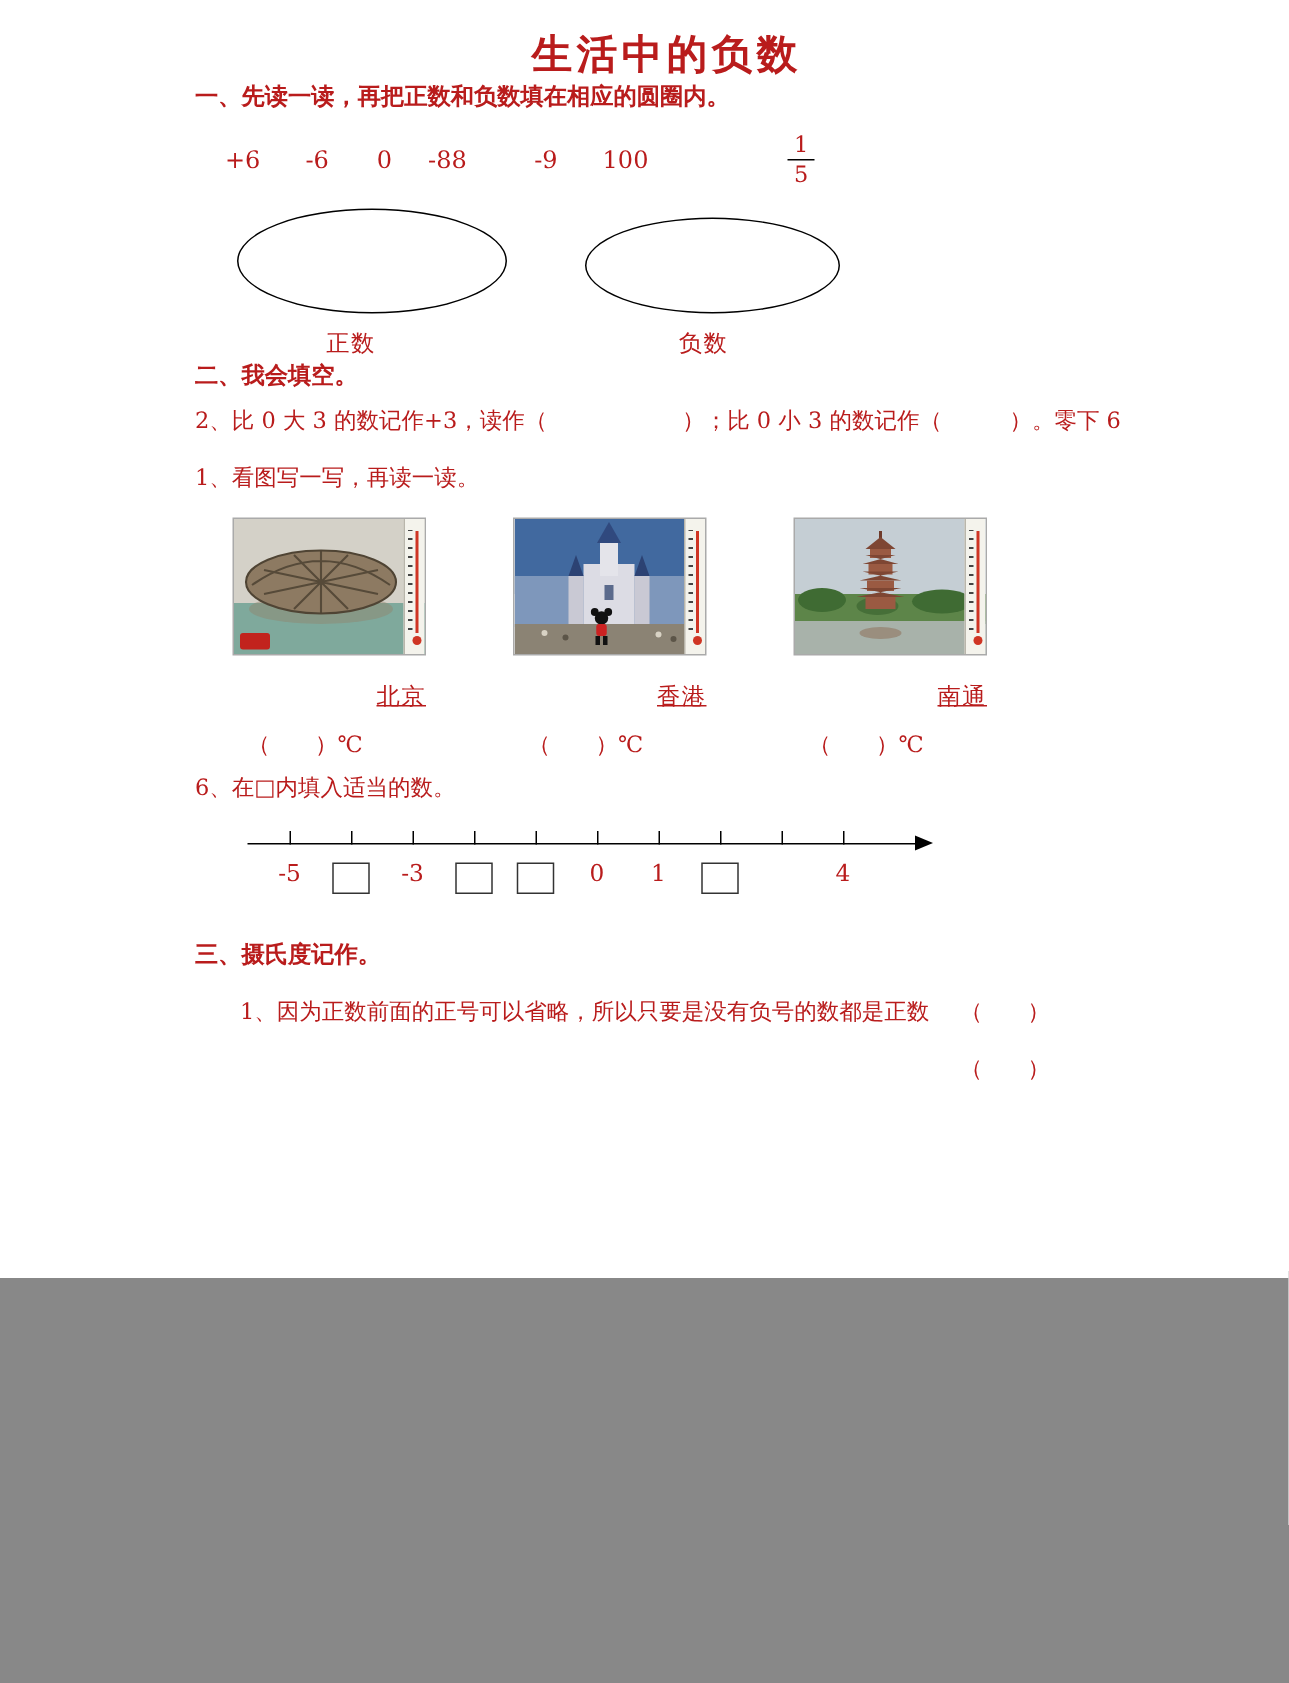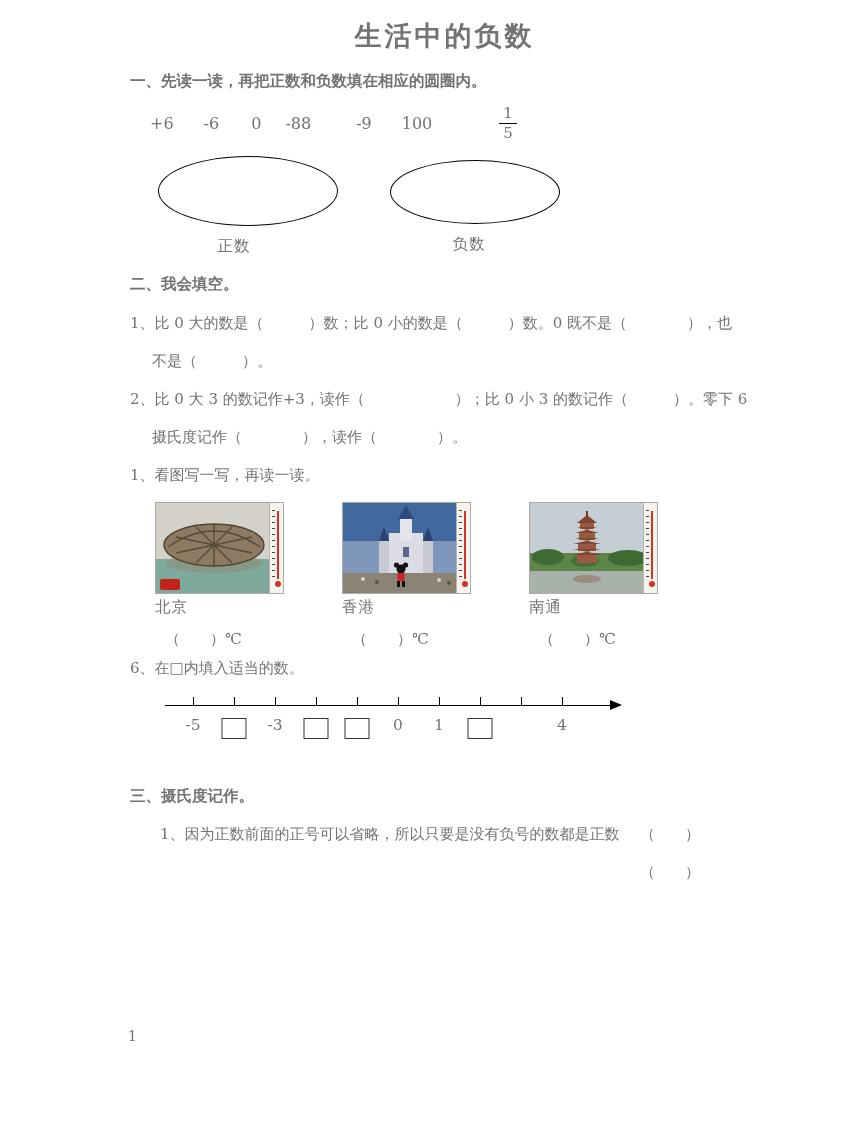--- a/index.html
+++ b/index.html
@@ -1,36 +1,36 @@
 <!DOCTYPE html>
 <html><head>
 <meta charset="utf-8">
 <style>
   * { margin:0; padding:0; box-sizing:border-box; }
   body { background:#888; }
   .page {
-    position:relative; width:859px; height:1122px; margin:0 auto;
-    background:#ffffff; color:#737373;
+    position:relative; width:859px; height:852px; margin:0 auto;
+    background:#ffffff; color:#b91c1c;
     font-family:"DejaVu Serif","Liberation Serif",serif;
     font-size:15px; overflow:hidden;
   }
   .content { padding:14px 100px 0 130px; }
   h1.title { text-align:center; font-size:27px; font-weight:bold; letter-spacing:3px; margin-top:4px; }
-  .s-heading { font-weight:bold; font-size:15.5px; margin-top:17px; white-space:nowrap; }
+  .s-heading { font-weight:bold; font-size:15.5px; white-space:nowrap; }
 
   
   .numbers-row { margin-top:12px; padding-left:20px; display:flex; align-items:center; height:38px; }
   .numbers-row .num { display:inline-block; font-size:16px; }
-  .n0{margin-right:30px}.n1{margin-right:32px}.n2{margin-right:24px}.n3{margin-right:45px}.n4{margin-right:30px}.n5{margin-right:67px}
+  .n0{margin-right:30px}.n1{margin-right:32px}.n2{margin-right:24px}.n3{margin-right:45px}.n4{margin-right:30px}.n5{margin-right:93px}
   .fraction { display:inline-flex; flex-direction:column; align-items:center; font-size:15px; line-height:1.1; }
   .fraction .fnum { border-bottom:1.3px solid #000; padding:0 4px 1px 4px; }
   .fraction .fden { padding-top:1px; }
 
   
-  .ovals-row { display:flex; margin-top:14px; padding-left:28px; }
+  .ovals-row { display:flex; margin-top:14px; padding-left:28px;align-items:flex-end; }
   .oval-wrap { display:flex; flex-direction:column; }
   .oval-wrap.right { margin-left:52px; }
   .oval { width:180px; height:70px; border:1.3px solid #000; border-radius:50%; background:#fff; }
   .oval-wrap.right .oval { width:170px; height:64px; margin-top:4px; }
   .oval-label { text-align:center; margin-top:10px; font-size:15.5px; letter-spacing:1px; transform:translateX(-14px); }
   .oval-wrap.right .oval-label { transform:translateX(-6px); }
 
   
   .qblock { margin-top:0; }
   .qline { line-height:38px; white-space:nowrap; }
@@ -40,21 +40,21 @@
   
   .photos-row { display:flex; gap:58px; margin-top:8px; padding-left:25px; }
   .photo-col { display:flex; flex-direction:column; width:129px; }
   .photo { position:relative; width:129px; height:92px; border:1px solid #aaa; overflow:hidden; }
   .photo svg { display:block; }
   .thermo { position:absolute; top:0; right:0; bottom:0; width:14px; background:#f4f3ec; border-left:1px solid #b9b6ab; }
   .thermo::before { content:""; position:absolute; left:2px; top:7px; bottom:16px; width:3px;
     background:repeating-linear-gradient(#444 0 1px, transparent 1px 6px); }
   .thermo-line { position:absolute; left:7px; top:8px; bottom:14px; width:2px; background:#cf3524; }
   .thermo-bulb { position:absolute; left:5px; bottom:6px; width:6px; height:6px; border-radius:50%; background:#cf3524; }
-  .caption { text-align:left; margin-top:3px; font-size:15.5px; letter-spacing:1px; }
+  .caption { text-align:right; margin-top:17px; font-size:15.5px; letter-spacing:1px;text-decoration:underline; }
   .photo-blank { margin-top:12px; padding-left:10px; white-space:nowrap; }
 
   
   .numberline { position:relative; height:76px; margin-left:35px; margin-top:6px; width:475px; }
   .nl-axis { position:absolute; left:0; top:12px; width:447px; height:1.3px; background:#000; }
   .nl-arrow { position:absolute; left:445px; top:7px; width:0; height:0;
     border-left:12px solid #000; border-top:5px solid transparent; border-bottom:5px solid transparent; }
   .nl-tick { position:absolute; top:4px; width:1.2px; height:9px; background:#000; }
   .nl-label { position:absolute; top:23px; transform:translateX(-50%); font-size:15.5px; }
   .nl-box { position:absolute; top:25px; width:25px; height:21px; border:1.3px solid #333; transform:translateX(-50%); background:#fff; }
@@ -94,28 +94,23 @@
         <div class="oval-label">正数</div>
       </div>
       <div class="oval-wrap right">
         <div class="oval"></div>
         <div class="oval-label">负数</div>
       </div>
     </div>
 
     <div class="s-heading">二、我会填空。</div>
 
-    <div class="qblock">
-      <div class="qline q-first">1、比 0 大的数是（　　　）数；比 0 小的数是（　　　）数。0 既不是（　　　　），也</div>
-      <div class="qline cont">不是（　　　）。</div>
-    </div>
 
     <div class="qblock">
       <div class="qline">2、比 0 大 3 的数记作+3，读作（　　　　　　）；比 0 小 3 的数记作（　　　）。零下 6</div>
-      <div class="qline cont">摄氏度记作（　　　　），读作（　　　　）。</div>
     </div>
 
 
 
     <div class="qblock">
       <div class="qline">1、看图写一写，再读一读。</div>
     </div>
 
     <div class="photos-row">
 

